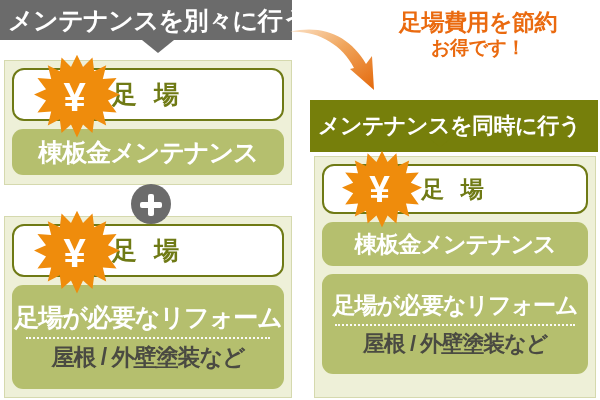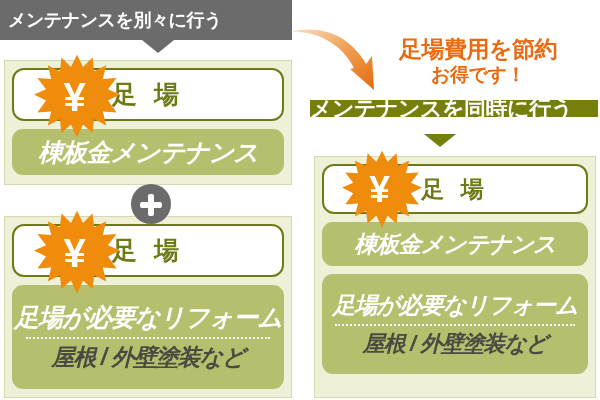--- a/index.html
+++ b/index.html
@@ -18,40 +18,40 @@
   .banner .label{display:block;}
   .banner-tab{
     position:absolute;width:0;height:0;
     border-left:16px solid transparent;
     border-right:16px solid transparent;
   }
 
   #banner-left{
     left:0;top:0;width:292px;height:40px;
     background:#6b6b6b;padding-left:8px;box-sizing:border-box;
-    font-size:18px;
+    font-size:25px;
   }
   #banner-left-tab{
     left:142px;top:40px;border-top:13px solid #6b6b6b;
   }
 
   #banner-right{
-    left:310px;top:100px;width:288px;height:17px;
-    background:#767f0b;box-sizing:border-box;
+    left:310px;top:100px;width:288px;height:52px;
+    background:#767f0b;padding-left:8px;box-sizing:border-box;
     font-size:22px;
   }
   #banner-right-tab{
     left:424px;top:134px;border-top:13px solid #767f0b;
   }
 
   
   #headline{
     position:absolute;left:360px;top:8px;width:236px;
     text-align:center;color:#ea6a0f;font-weight:bold;font-size:23px;
-    line-height:1.22;letter-spacing:-0.5px;white-space:nowrap;margin-top:27px;
+    line-height:1.22;letter-spacing:-0.5px;white-space:nowrap;
   }
   #headline .hl2{font-size:19px;}
 
   
   #arrow-curve{position:absolute;left:288px;top:12px;width:96px;height:84px;}
 
   
   .panel{
     position:absolute;box-sizing:border-box;
     background:#eef0d8;border:1px solid #d5d9ae;
@@ -80,21 +80,21 @@
   .yen-badge .yen{position:relative;z-index:2;}
   #badge-l1{left:20px;top:-16px;width:86px;height:86px;font-size:40px;}
   #badge-l2{left:20px;top:-16px;width:86px;height:86px;font-size:40px;}
   #badge-r1{left:18px;top:-16px;width:80px;height:80px;font-size:37px;}
 
   
   .olive{
     box-sizing:border-box;width:100%;
     background:#b5bf6e;border-radius:11px;
     display:flex;flex-direction:column;align-items:center;justify-content:center;
-    color:#ffffff;font-weight:bold;text-align:center;font-style:italic;
+    color:#ffffff;font-weight:bold;text-align:center;
   }
   .olive .line1{color:#ffffff;}
   .olive .line2{color:#4a4a42;}
   .dotted{
     width:90%;height:0;border-top:2px dotted #ffffff;opacity:.95;
     margin:3px 0 3px 0;
   }
 
   #panel-l1 .olive{height:46px;margin-top:8px;font-size:25px;letter-spacing:-1px;}
   #panel-l2 .olive{height:104px;margin-top:8px;}

